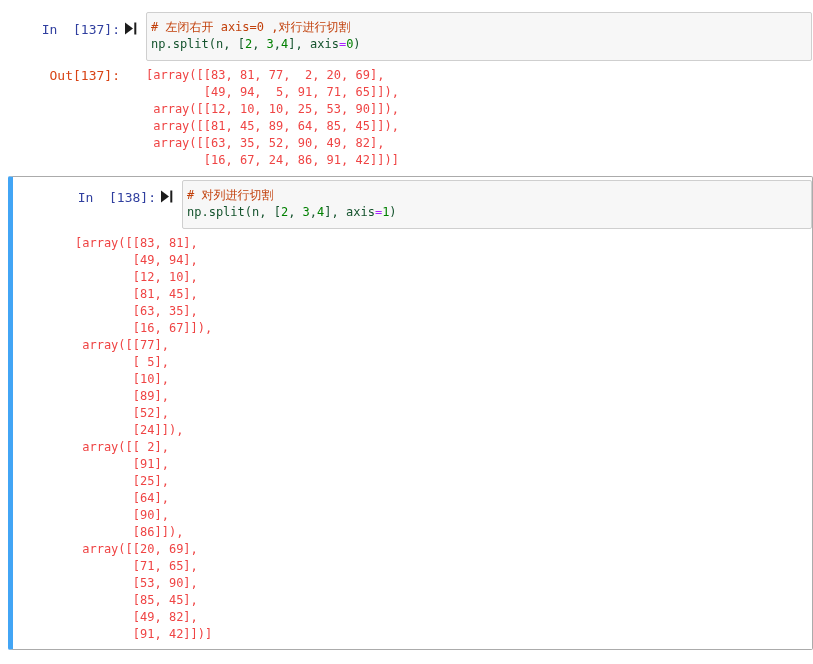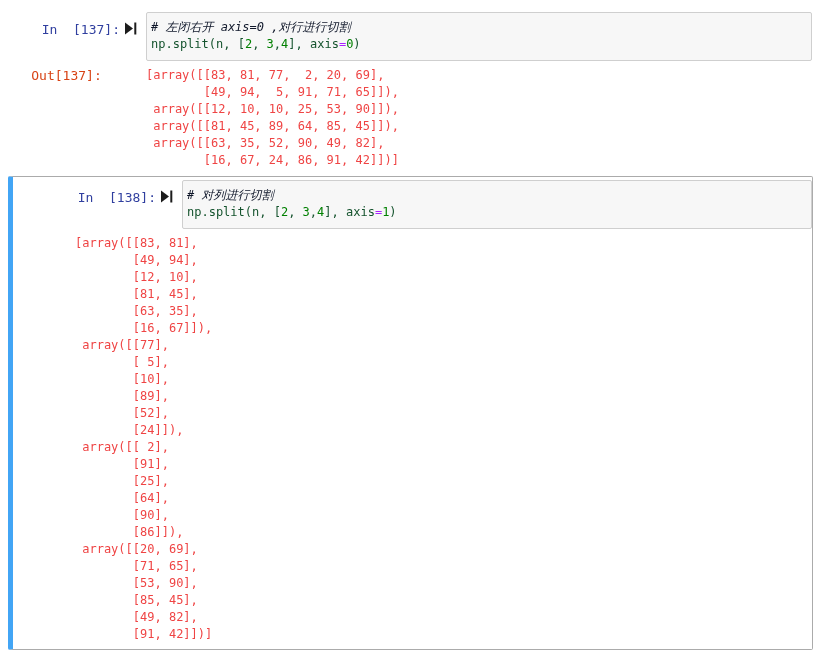--- a/index.html
+++ b/index.html
@@ -20,29 +20,29 @@
     border-left-color:#42A5F5;
     padding-left:36px;
   }
   .row{display:flex;align-items:flex-start;}
   .prompt-col{
     width:107px;flex:none;text-align:right;
     font-size:13px;line-height:17px;white-space:pre;
     user-select:none;
   }
   .prompt-in{color:#303F9F;padding-top:9px;}
-  .prompt-out{color:#D84315;padding-top:6px;text-align:center;}
+  .prompt-out{color:#D84315;padding-top:6px;}
   .icon-col{width:22px;flex:none;padding-left:4px;padding-top:10px;}
   .run-icon svg{display:block;}
   .code-box{
     flex:1;background:#f7f7f7;border:1px solid #cfcfcf;border-radius:2px;
     padding:6px 4px 7px 4px;font-size:12px;line-height:17px;color:#000;
   }
   .code-line{white-space:pre;min-height:17px;}
-  .tok-comment{color:#0f172a;font-style:italic;}
+  .tok-comment{color:#c2410c;}
   .tok-num{color:#008000;}
   .tok-op{color:#AA22FF;}
   .tok-plain{color:#14532d;}
   pre.output{
     margin:6px 0 4px 0;padding:0;
     font-family:inherit;font-size:12px;line-height:17px;
     white-space:pre;color:#ef4444;
   }
 </style>
 </head>

